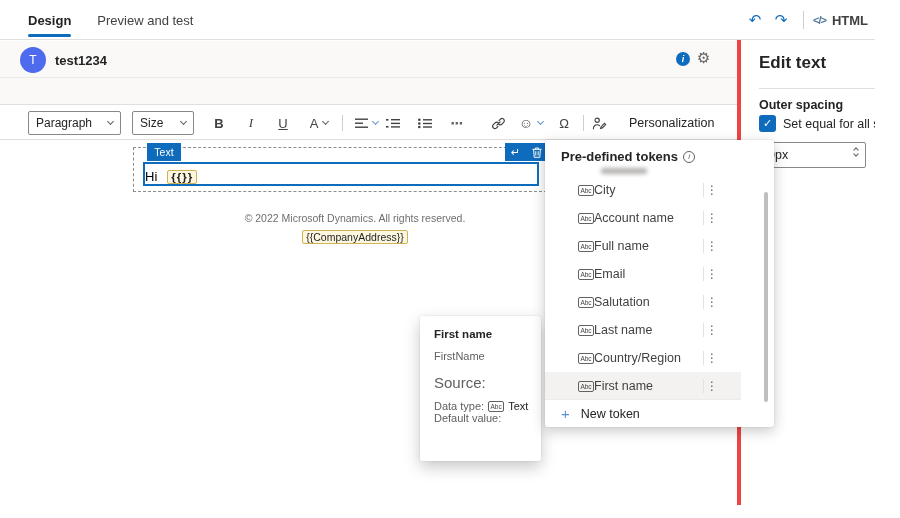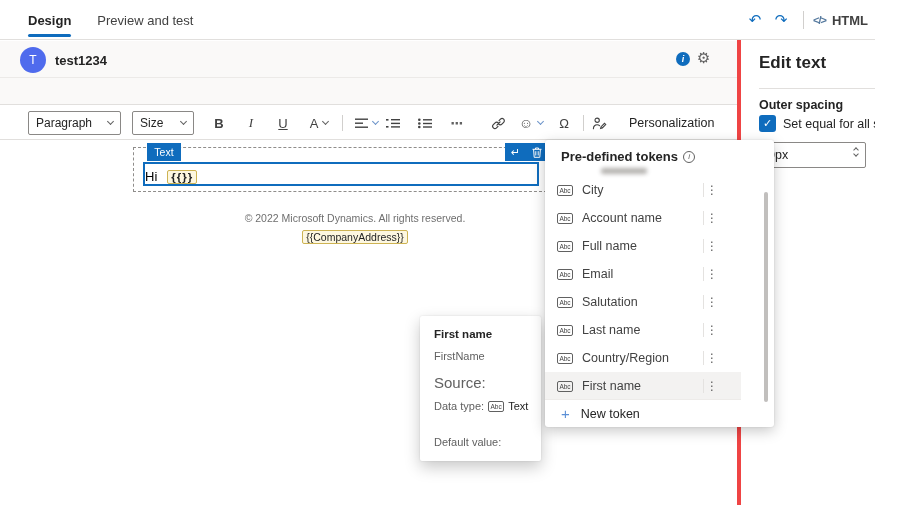--- a/index.html
+++ b/index.html
@@ -56,41 +56,41 @@
   .foot2 { margin-top:3px; }
   .footchip { display:inline-block; background:#fdf7e0; border:1px solid #cdb353; border-radius:2px; padding:0 3px; font-size:10.5px; color:#1f1f1f; }
   .foot3 { margin-top:3px; font-size:10.5px; color:#3f73d3; text-decoration:none; cursor:pointer; }
 
   
   .tokens-dd { position:absolute; left:545px; top:140px; width:229px; height:287px; background:#fff; border-radius:3px; box-shadow:0 4px 14px rgba(0,0,0,.22), 0 0 2px rgba(0,0,0,.12); z-index:30; }
   .dd-header { position:absolute; left:16px; top:9px; font-size:13px; font-weight:bold; color:#242424; display:flex; align-items:center; gap:5px; }
   .dd-info { width:12px; height:12px; border:1px solid #616161; border-radius:50%; color:#616161; font-size:8px; font-style:italic; display:flex; align-items:center; justify-content:center; font-weight:normal; }
   .dd-blur { position:absolute; left:56px; top:28px; width:46px; height:6px; background:#b4b2af; border-radius:2px; filter:blur(2px); }
   .dd-list { position:absolute; left:0; top:36px; width:196px; }
-  .dd-row { position:relative; height:28px; display:flex; align-items:center; padding-left:12px; gap:9px; cursor:pointer; }
+  .dd-row { position:relative; height:28px; display:flex; align-items:center; padding-left:33px; cursor:pointer; }
   .dd-row.selected { background:#f3f2f1; }
   .abc-badge { width:16px; height:11px; border:1px solid #616161; border-radius:2px; font-size:6.5px; color:#424242; display:flex; align-items:center; justify-content:center; flex:none; }
   .dd-label { font-size:12.5px; color:#424242; }
   .dd-rowdiv { position:absolute; right:37px; top:7px; width:1px; height:14px; background:#e4e2e0; }
   .dd-kebab { position:absolute; right:23px; top:0; height:28px; display:flex; align-items:center; font-size:12px; color:#616161; cursor:pointer; }
   .dd-scrollbar { position:absolute; right:6px; top:52px; width:4px; height:210px; background:#c1bfbd; border-radius:2px; cursor:pointer; }
   .dd-newtoken { position:absolute; left:0; bottom:0; width:196px; height:28px; border-top:1px solid #edebe9; display:flex; align-items:center; padding-left:16px; gap:11px; cursor:pointer; }
   .plus { color:#5b8fd6; font-size:15px; line-height:1; }
   .newtoken-label { font-size:12.5px; color:#242424; }
 
   
   .tokentip { position:absolute; left:420px; top:316px; width:121px; height:145px; background:#fff; border-radius:2px; box-shadow:0 6px 16px rgba(0,0,0,.22), 0 0 2px rgba(0,0,0,.12); padding:12px 12px 0 14px; z-index:20; }
   .tip-title { font-size:11.5px; font-weight:bold; color:#242424; }
   .tip-sub { margin-top:10px; font-size:11px; color:#616161; }
   .tip-srclabel { margin-top:12px; font-size:15px; color:#616161; }
   .tip-list { margin:3px 0 0 15px; }
   .tip-list li { font-size:10.5px; color:#242424; line-height:14px; }
   .tip-dtrow { margin-top:9px; display:flex; align-items:center; gap:4px; font-size:11px; color:#616161; }
   .tip-dtval { color:#242424; }
-  .tip-default { margin-top:24px; font-size:11px; color:#616161; }
+  .tip-default { margin-top:0; font-size:11px; color:#616161; }
 
   
   .rightpanel { position:absolute; left:737px; top:40px; width:138px; height:465px; background:#fff; border-left:4px solid #ef4444; overflow:hidden; }
   .panel-title { position:absolute; left:18px; top:13px; font-size:17px; font-weight:bold; color:#242424; }
   .panel-div { position:absolute; left:18px; top:48px; width:120px; height:1px; background:#e1dfdd; }
   .outer-label { position:absolute; left:18px; top:58px; font-size:12.5px; font-weight:bold; color:#242424; }
   .cb-row { position:absolute; left:18px; top:75px; display:flex; align-items:center; gap:7px; white-space:nowrap; }
   .checkbox { width:17px; height:17px; background:#0f6cbd; border-radius:3px; color:#fff; font-size:11px; display:flex; align-items:center; justify-content:center; cursor:pointer; flex:none; }
   .cb-label { font-size:12.5px; color:#242424; }
   .spinner { position:absolute; left:18px; top:102px; width:107px; height:26px; border:1px solid #8a8886; border-radius:2px; background:#fff; }

